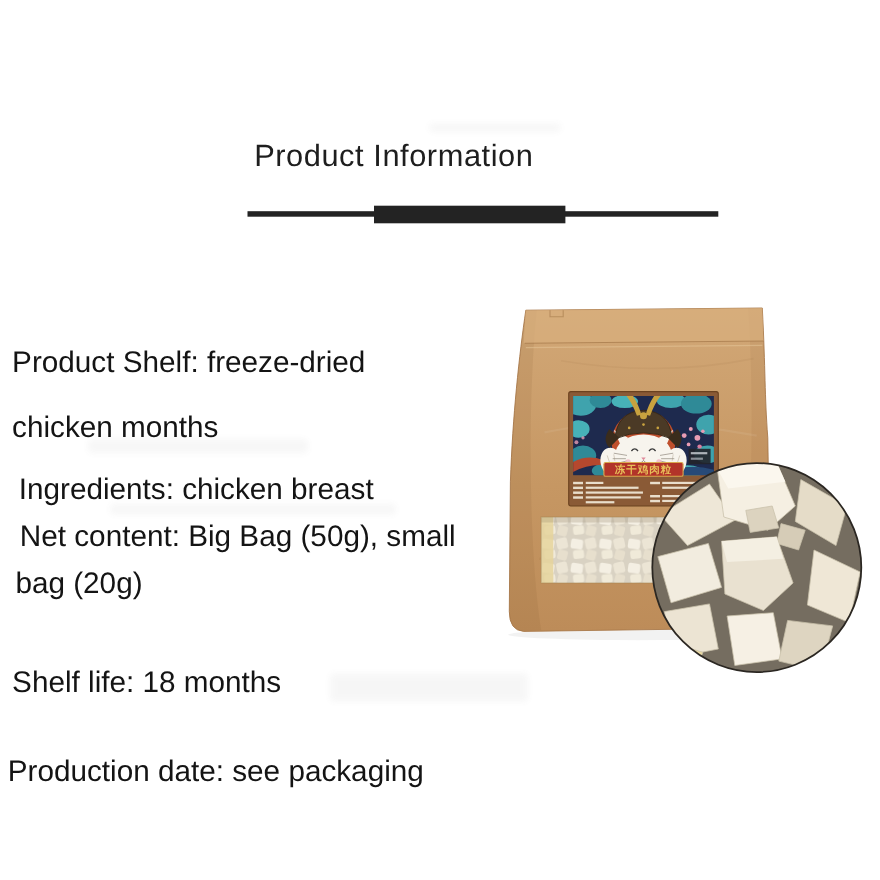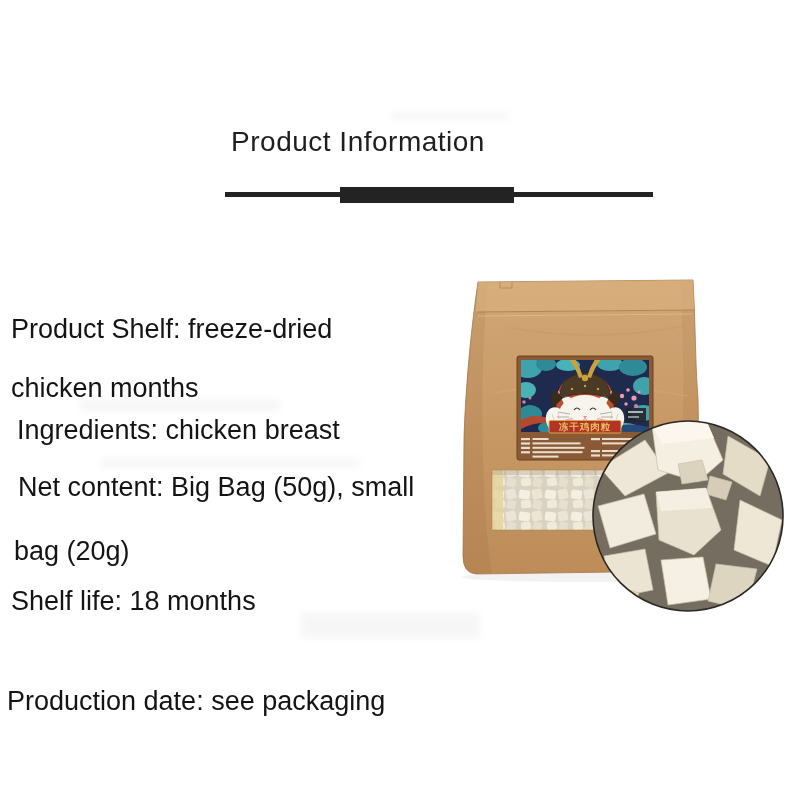--- a/index.html
+++ b/index.html
@@ -44,24 +44,24 @@
 
 <h1 class="page-title">Product Information</h1>
 
 <div class="divider">
   <div class="thin"></div>
   <div class="thick"></div>
 </div>
 
 <span class="info-line" style="left:11px;top:313px;">Product Shelf: freeze-dried</span>
 <span class="info-line" style="left:11px;top:372px;">chicken months</span>
-<span class="info-line" style="left:17px;top:414px;">Ingredients: chicken breast</span>
+<span class="info-line" style="left:17px;top:429px;">Ingredients: chicken breast</span>
 <span class="info-line" style="left:18px;top:471px;">Net content: Big Bag (50g), small</span>
-<span class="info-line" style="left:14px;top:535px;">bag (20g)</span>
-<span class="info-line" style="left:11px;top:585px;">Shelf life: 18 months</span>
+<span class="info-line" style="left:14px;top:514px;">bag (20g)</span>
+<span class="info-line" style="left:11px;top:604px;">Shelf life: 18 months</span>
 <span class="info-line" style="left:7px;top:685px;">Production date: see packaging</span>
 
 <svg class="photo" viewBox="0 0 360 372" aria-hidden="true">
   <defs>
     <linearGradient id="kraftGrad" x1="0" y1="0" x2="0" y2="1">
       <stop offset="0" stop-color="#d2a877"></stop>
       <stop offset="0.55" stop-color="#c69763"></stop>
       <stop offset="1" stop-color="#bd8c59"></stop>
     </linearGradient>
     <pattern id="chunkpat" width="26" height="22" patternUnits="userSpaceOnUse">

